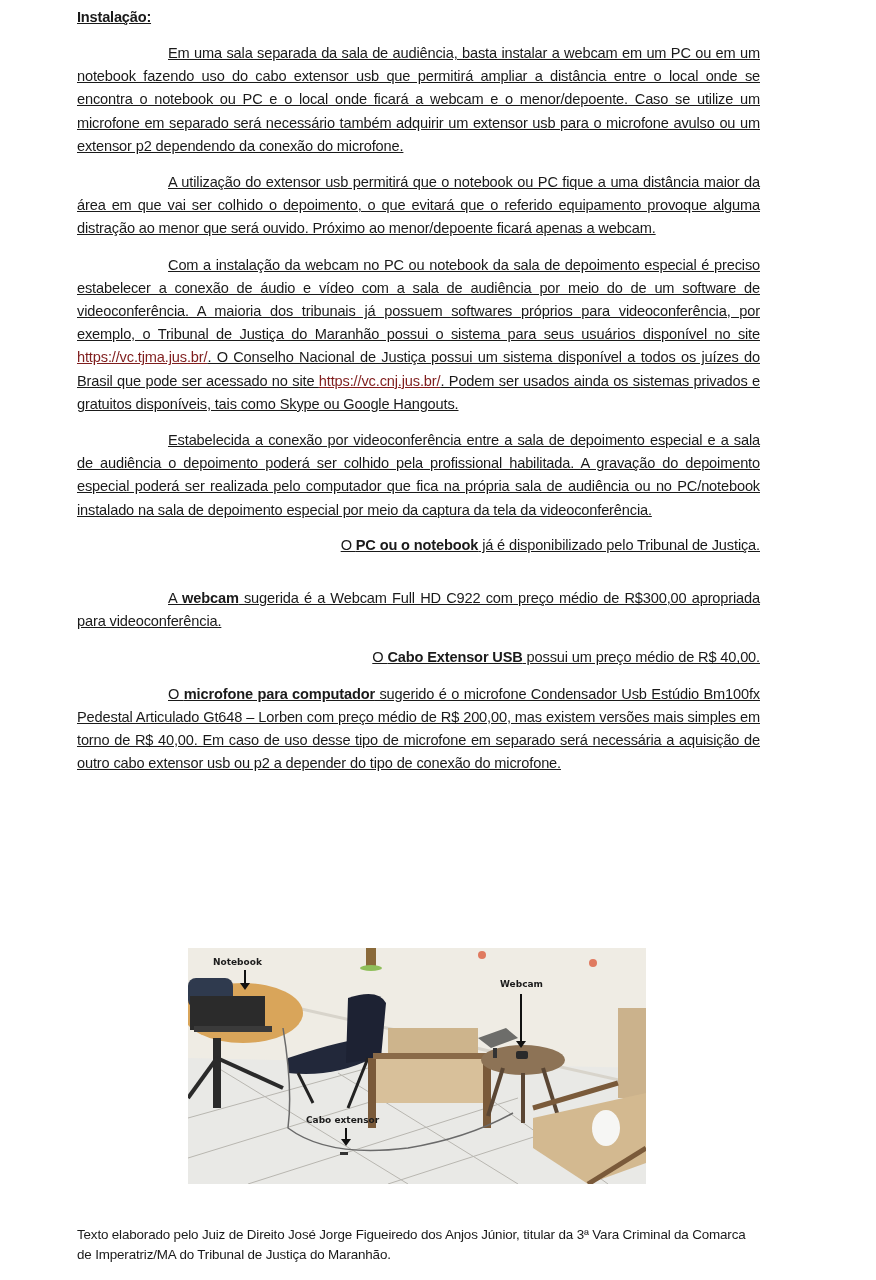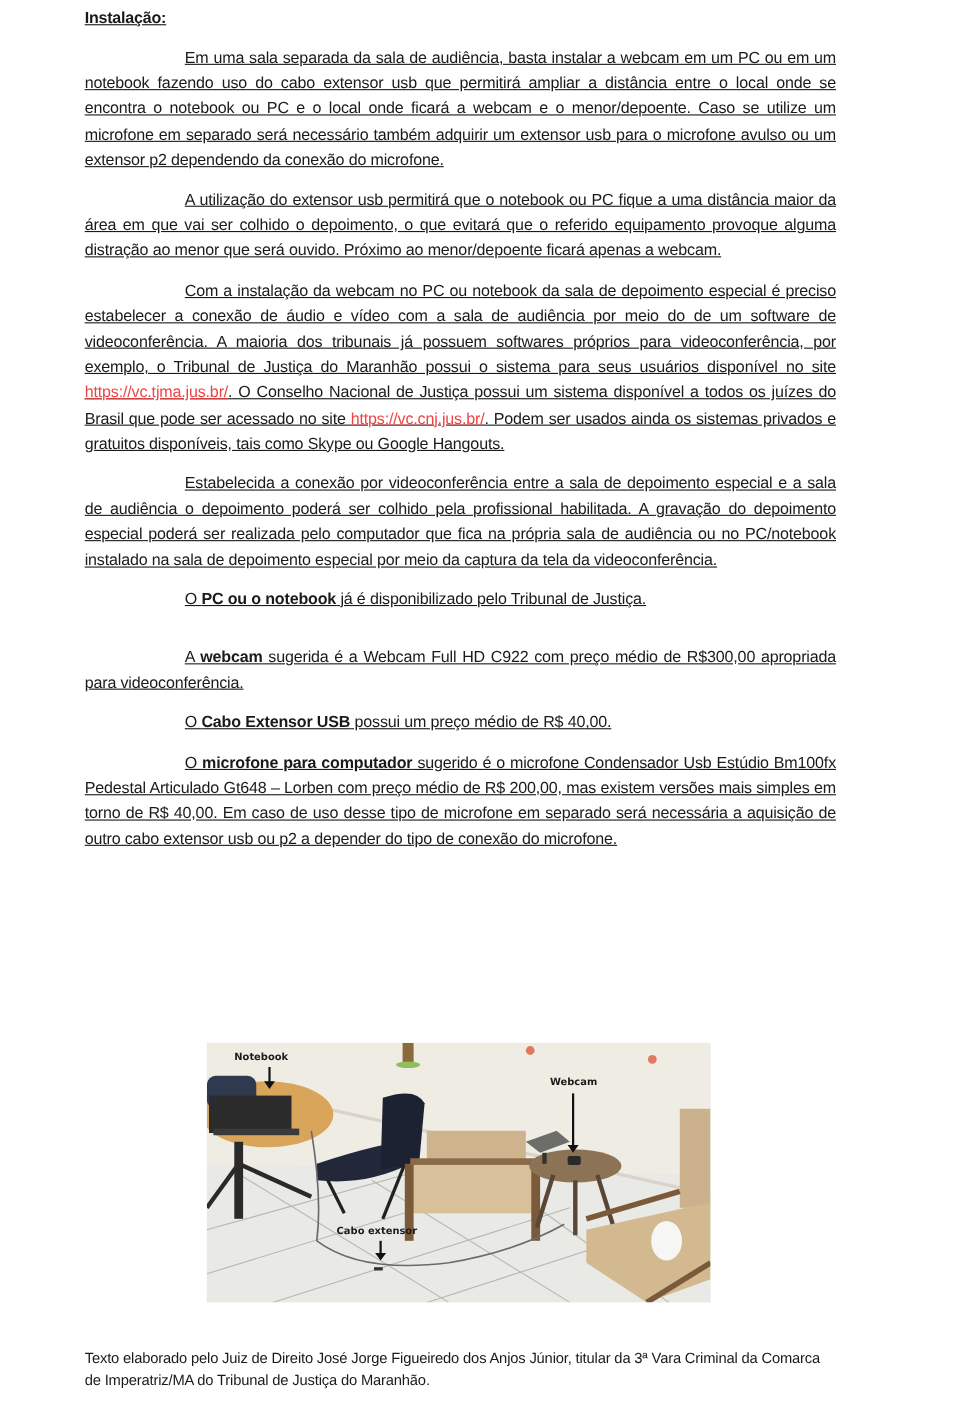--- a/index.html
+++ b/index.html
@@ -10,22 +10,22 @@
   }
   .page { position: absolute; left: 77px; top: 0; width: 683px; text-decoration: underline; }
   .heading {
     font-weight: bold; font-size: 14.6px; line-height: 23px; margin: 0;
     letter-spacing: -0.2px;
   }
   .para {
     font-size: 14.6px; line-height: 23.2px; margin: 0; text-align: justify;
     text-indent: 91px; letter-spacing: -0.15px;
   }
-  .para.left { text-align: left; }
-  .link { color: #ef4444; text-decoration: underline; cursor: pointer; }
+  .para.left { text-align: right; }
+  .link { color: #7f1d1d; text-decoration: underline; cursor: pointer; }
   b { font-weight: bold; }
 
   
   .photo {
     position: absolute; left: 188px; top: 948px; width: 458px; height: 236px;
     overflow: hidden; background: #ecebe6;
   }
   .photo svg { display: block; }
   .photo-label {
     position: absolute; font-family: "DejaVu Sans", sans-serif; font-weight: bold;

